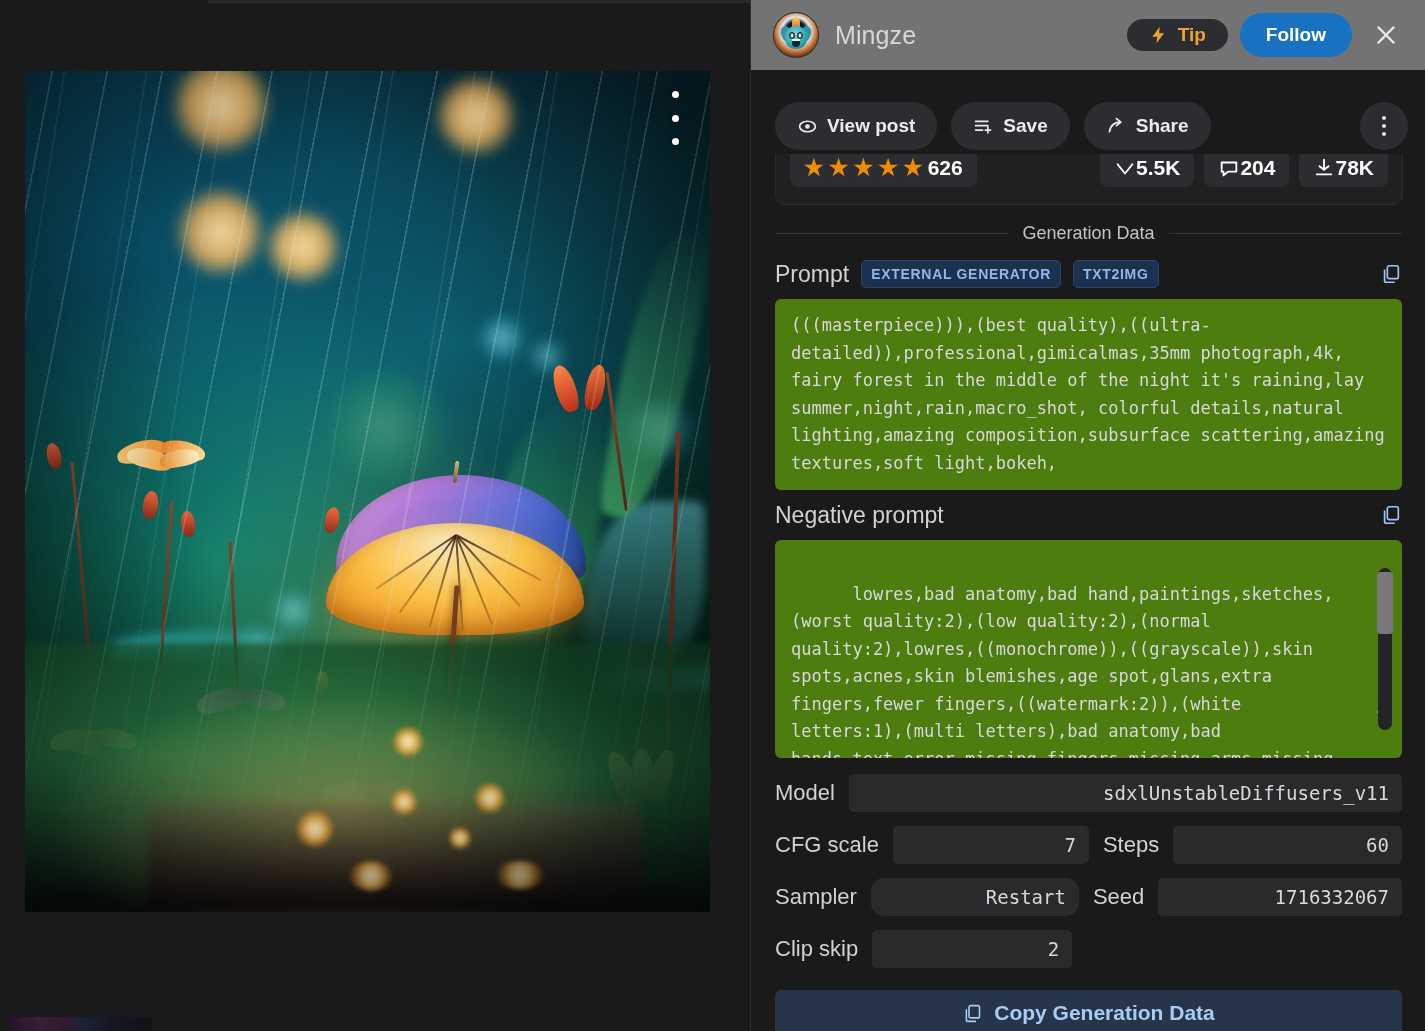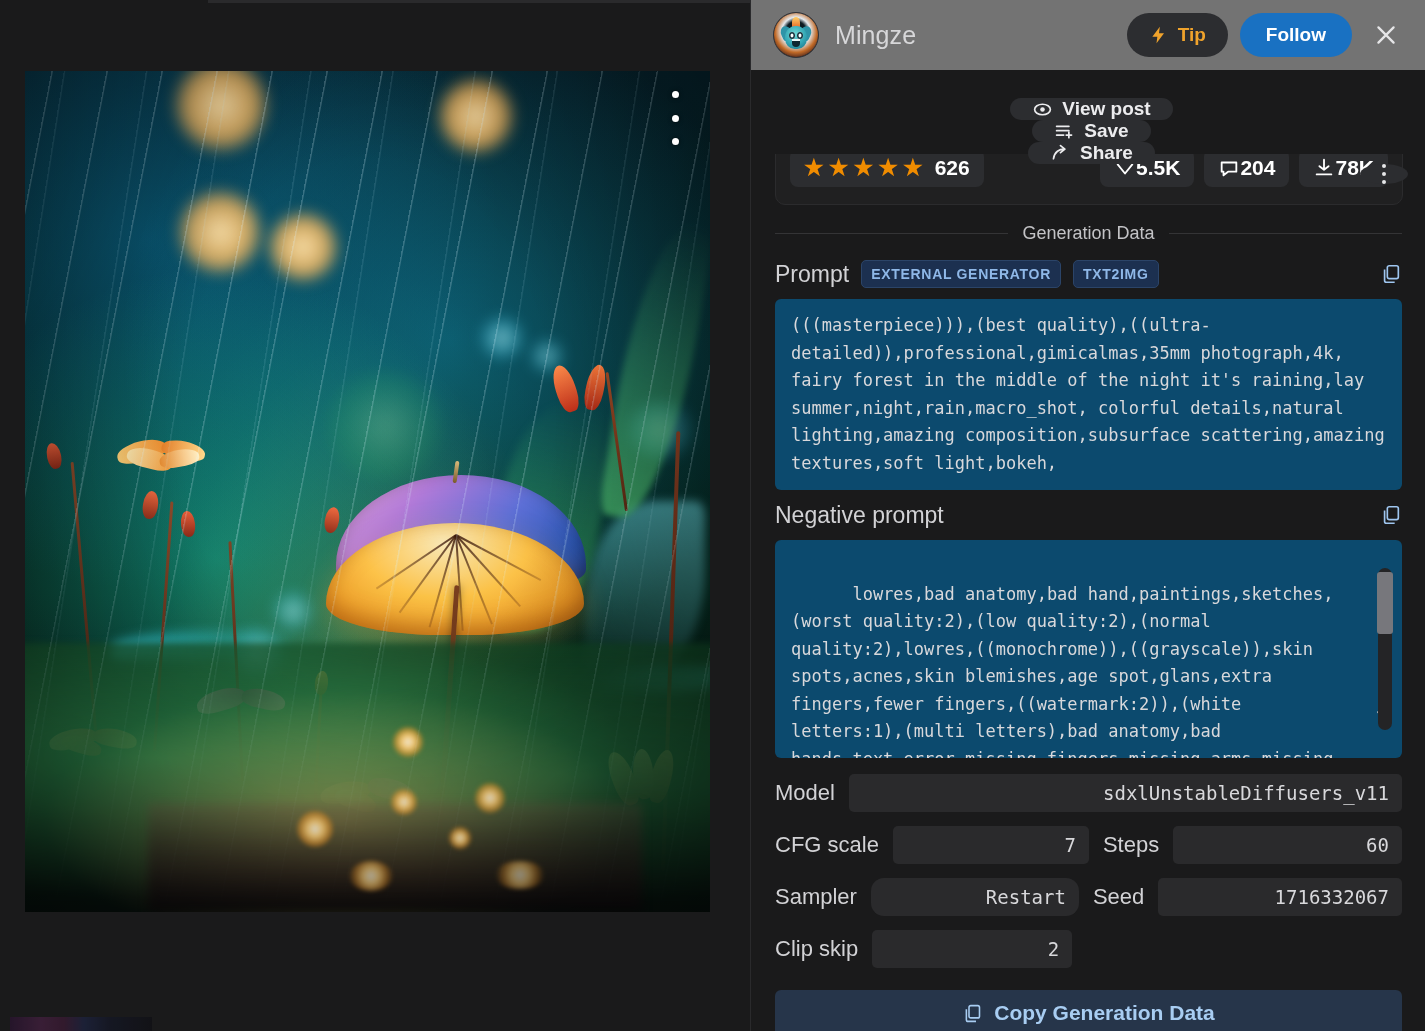--- a/index.html
+++ b/index.html
@@ -165,36 +165,36 @@
     border-radius: 0 0 8px 8px; background: #0e2730; border-top: 2px solid #eaf7f7; }
   .av-crest { position: absolute; left: 42%; top: 8%; width: 16%; height: 24%;
     background: linear-gradient(180deg,#ffd06a,#e8722a); border-radius: 50% 50% 0 0; }
 
   .username { font-size: 25px; color: #d7d7d9; margin-left: 16px; letter-spacing: .1px; }
   .header-spacer { flex: 1; }
 
   .btn { display: inline-flex; align-items: center; justify-content: center; gap: 9px;
     border: none; cursor: pointer; font-family: inherit; white-space: nowrap; }
   .btn-tip {
-    height: 44px; padding: 0 22px; border-radius: 22px;
+    height: 32px; padding: 0 22px; border-radius: 22px;
     background: #2c2d30; color: #f0a32c; font-size: 19px; font-weight: 600;
   }
   .btn-follow {
     height: 44px; padding: 0 26px; border-radius: 22px; margin-left: 12px;
     background: #1971c2; color: #ffffff; font-size: 19px; font-weight: 600;
   }
   .btn-close {
     width: 44px; height: 44px; margin-left: 12px; border-radius: 6px;
     background: transparent; color: #e6e6e8;
   }
 
   .action-bar {
     position: absolute; left: 0; top: 98px; width: 675px; height: 56px;
-    display: flex; align-items: center; padding: 0 18px 0 24px; 
-    background: #1a1a1b; z-index: 5; flex-direction: column;
+    display: flex; align-items: center; padding: 0 18px 0 24px; gap: 14px;
+    background: #1a1a1b; z-index: 5;
   }
   .btn-pill {
     height: 48px; padding: 0 22px; border-radius: 24px;
     background: #2c2d30; color: #ececee; font-size: 19px; font-weight: 600;
   }
   .btn-kebab {
     width: 48px; height: 48px; border-radius: 50%; background: #2c2d30; color: #e6e6e8;
     margin-left: auto; flex-direction: column; gap: 4px;
   }
   .btn-kebab i { width: 4px; height: 4px; border-radius: 50%; background: #e6e6e8; display: block; }
@@ -204,21 +204,21 @@
     border: 1px solid #2b2b2d; border-radius: 10px; background: #202021;
     display: flex; align-items: center; padding: 0 14px; z-index: 1;
   }
   .chip {
     display: inline-flex; align-items: center; height: 38px;
     padding: 0 14px; border-radius: 8px; background: #2c2d30; color: #ffffff;
     font-size: 21px; font-weight: 700;
   }
   .chip.rating { gap: 5px; }
   .star { color: #f08c00; font-size: 22px; line-height: 1; }
-  .rating-count { margin-left: 7px; font-size: 21px; font-weight: 700; color: #fff; }
+  .rating-count { margin-left: 0; font-size: 21px; font-weight: 700; color: #fff; }
   .stats-right { margin-left: auto; display: flex; gap: 10px; }
 
   .panel-scroll { position: absolute; left: 0; top: 205px; width: 675px; height: 826px; }
 
   .section-divider {
     position: relative; display: flex; align-items: center; justify-content: center;
     margin: 14px 24px 10px 24px; height: 28px;
   }
   .section-divider::before, .section-divider::after {
     content: ""; flex: 1; height: 1px; background: #343436;
@@ -231,21 +231,21 @@
   }
   .field-label { font-size: 23px; color: #d2d2d5; }
   .badge {
     font-size: 14px; font-weight: 700; letter-spacing: .7px;
     color: #8fb8e8; background: #1c3050; border: 1px solid #2b4straight;
     border: 1px solid #2b4468; border-radius: 5px; padding: 5px 9px;
   }
   .copy-icon { margin-left: auto; color: #9fc6f0; cursor: pointer; display: flex; }
 
   .textbox {
-    margin: 8px 24px 0 24px; background: #0c4a6e; border-radius: 6px;
+    margin: 8px 24px 0 24px; background: #4d7c0f; border-radius: 6px;
     padding: 13px 16px; color: #d8d8db;
     font-family: "DejaVu Sans Mono", monospace; font-size: 17px; line-height: 1.62;
     white-space: pre-wrap; word-break: break-word;
   }
   .textbox.scrollable { position: relative; padding-right: 44px; max-height: 218px; overflow: hidden; }
 
   .vscroll {
     position: absolute; right: 6px; top: 6px; bottom: 6px; width: 22px;
     display: flex; flex-direction: column; align-items: center; justify-content: space-between;
   }

